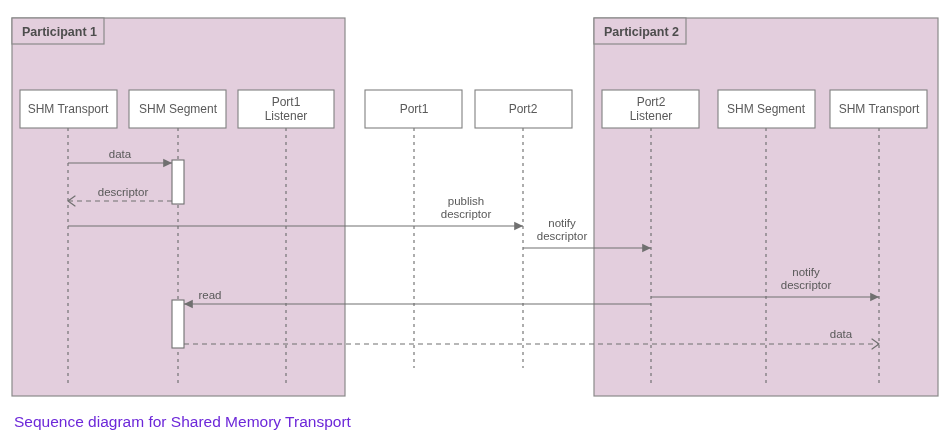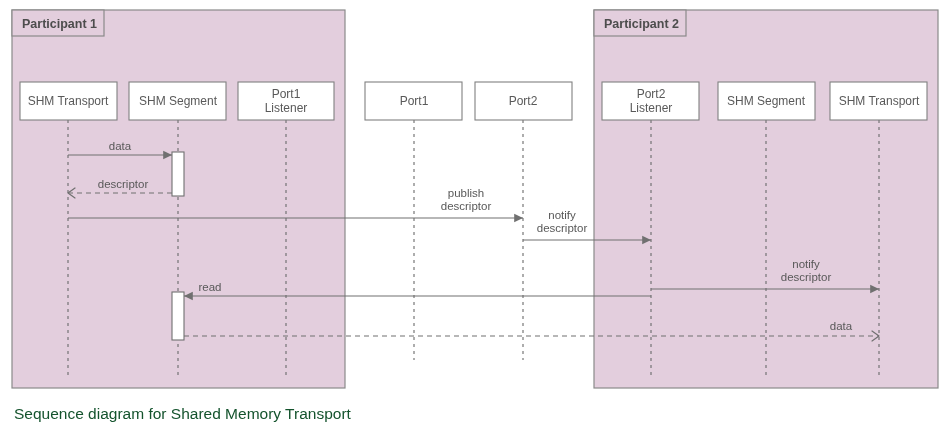--- a/index.html
+++ b/index.html
@@ -9,21 +9,21 @@
   }
   body {
     width: 950px;
     height: 436px;
     font-family: "Liberation Sans", sans-serif;
     position: relative;
     overflow: hidden;
   }
   #diagram-root {
     position: absolute;
-    left: 0; top: 0;
+    left: 0; top: 8px;
     width: 950px;
     height: 380px;
   }
   svg#seq-svg {
     position: absolute;
     left: 0; top: 0;
     width: 950px;
     height: 436px;
     display: block;
   }
@@ -91,21 +91,21 @@
     stroke-width: 1.2;
     stroke-linecap: round;
     stroke-linejoin: round;
   }
   #caption {
     position: absolute;
     left: 14px;
     top: 405px;
     font-family: "Liberation Sans", sans-serif;
     font-size: 15.5px;
-    color: #14532d;
+    color: #6d28d9;
     white-space: nowrap;
   }
 </style>
 </head>
 <body>
 
 <div id="diagram-root">
   <svg id="seq-svg" viewBox="0 0 950 436" xmlns="http://www.w3.org/2000/svg">
       <g>
         <rect x="12" y="10" width="333" height="378" class="participant-rect"></rect>

